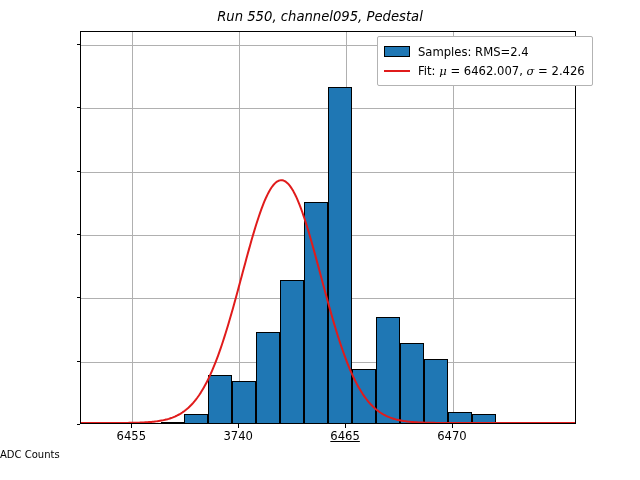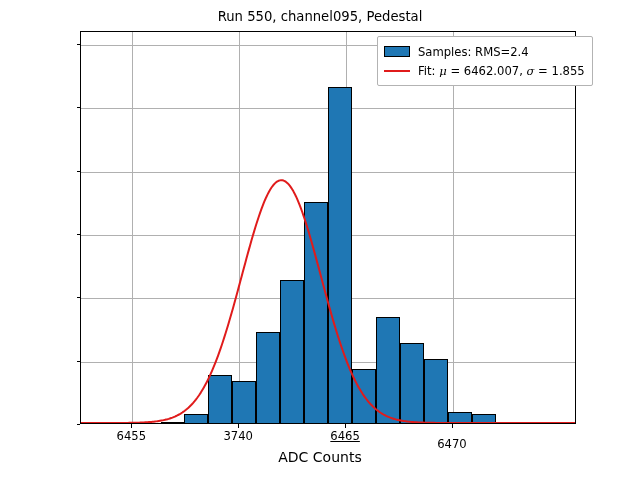--- a/index.html
+++ b/index.html
@@ -26,22 +26,22 @@
   .ytickmark{position:absolute;left:76.5px;width:3.5px;height:1px;background:#000;}
   .xtick{position:absolute;top:429px;font-size:11.6px;color:#000;
          transform:translateX(-50%);white-space:nowrap;}
   .xtickmark{position:absolute;top:424px;width:1px;height:3.5px;background:#000;}
 
   #ylabel{
     position:absolute;left:-12px;top:228px;
     font-size:11.6px;color:#000;
     transform:rotate(-90deg);transform-origin:left top;white-space:nowrap;
   }
-  #xlabel{position:absolute;left:0;top:449px;width:640px;text-align:center;font-size:14px;color:#000;}
-  #title{position:absolute;left:0;top:9px;width:640px;text-align:center;font-size:13.2px;color:#000;}
+  #xlabel{position:absolute;left:0;top:449px;width:640px;font-size:10px;color:#000;}
+  #title{position:absolute;left:0;top:9px;width:640px;text-align:center;font-size:13.2px;color:#000;font-style:italic;}
 
   #legend{
     position:absolute;left:377px;top:36px;
     background:#fff;border:0.9px solid #b3b3b3;border-radius:2px;
     padding:5px 7px 5px 6px;
     font-size:11.6px;color:#000;
     box-sizing:border-box;
   }
   .legrow{display:flex;align-items:center;height:19px;white-space:nowrap;}
   .legpatch{width:26px;height:11px;background:#1f77b4;border:1px solid #000;margin-right:8px;box-sizing:border-box;flex:none;}
@@ -68,21 +68,21 @@
       <div class="ytickmark" style="top: 107.1px;"></div>
       <div class="ytickmark" style="top: 43.7px;"></div>
     </div>
   <div id="xtick-labels">
       <div class="xtick" style="left: 131.3px;">6455</div>
       <div class="xtickmark" style="left: 131.3px;"></div>
       <div class="xtick" style="left: 238.2px;">3740</div>
       <div class="xtickmark" style="left: 238.2px;"></div>
       <div class="xtick" style="left: 345.1px; text-decoration: underline;">6465</div>
       <div class="xtickmark" style="left: 345.1px;"></div>
-      <div class="xtick" style="left: 452px; margin-top: 8px;">6470</div>
+      <div class="xtick" style="left: 452px;">6470</div>
       <div class="xtickmark" style="left: 452px;"></div>
     </div>
 
   <div id="plot">
     <div id="grid-h">
         <div class="gridh" style="top: 329.6px;"></div>
         <div class="gridh" style="top: 266.2px;"></div>
         <div class="gridh" style="top: 202.8px;"></div>
         <div class="gridh" style="top: 139.5px;"></div>
         <div class="gridh" style="top: 76.1px;"></div>
@@ -115,17 +115,17 @@
     </svg>
   </div>
 
   <div id="legend">
     <div class="legrow">
       <span class="legpatch"></span>
       <span class="legtxt">Samples: RMS=2.4</span>
     </div>
     <div class="legrow">
       <span class="legline"></span>
-      <span class="legtxt"><span>Fit: </span><span class="mathi">μ</span><span> = 6462.007, </span><span class="mathi">σ</span><span> = 1.855</span></span>
+      <span class="legtxt"><span>Fit: </span><span class="mathi">μ</span><span> = 6462.007, </span><span class="mathi">σ</span><span> = 2.426</span></span>
     </div>
   </div>
 
 </div>
 
 </body></html>

